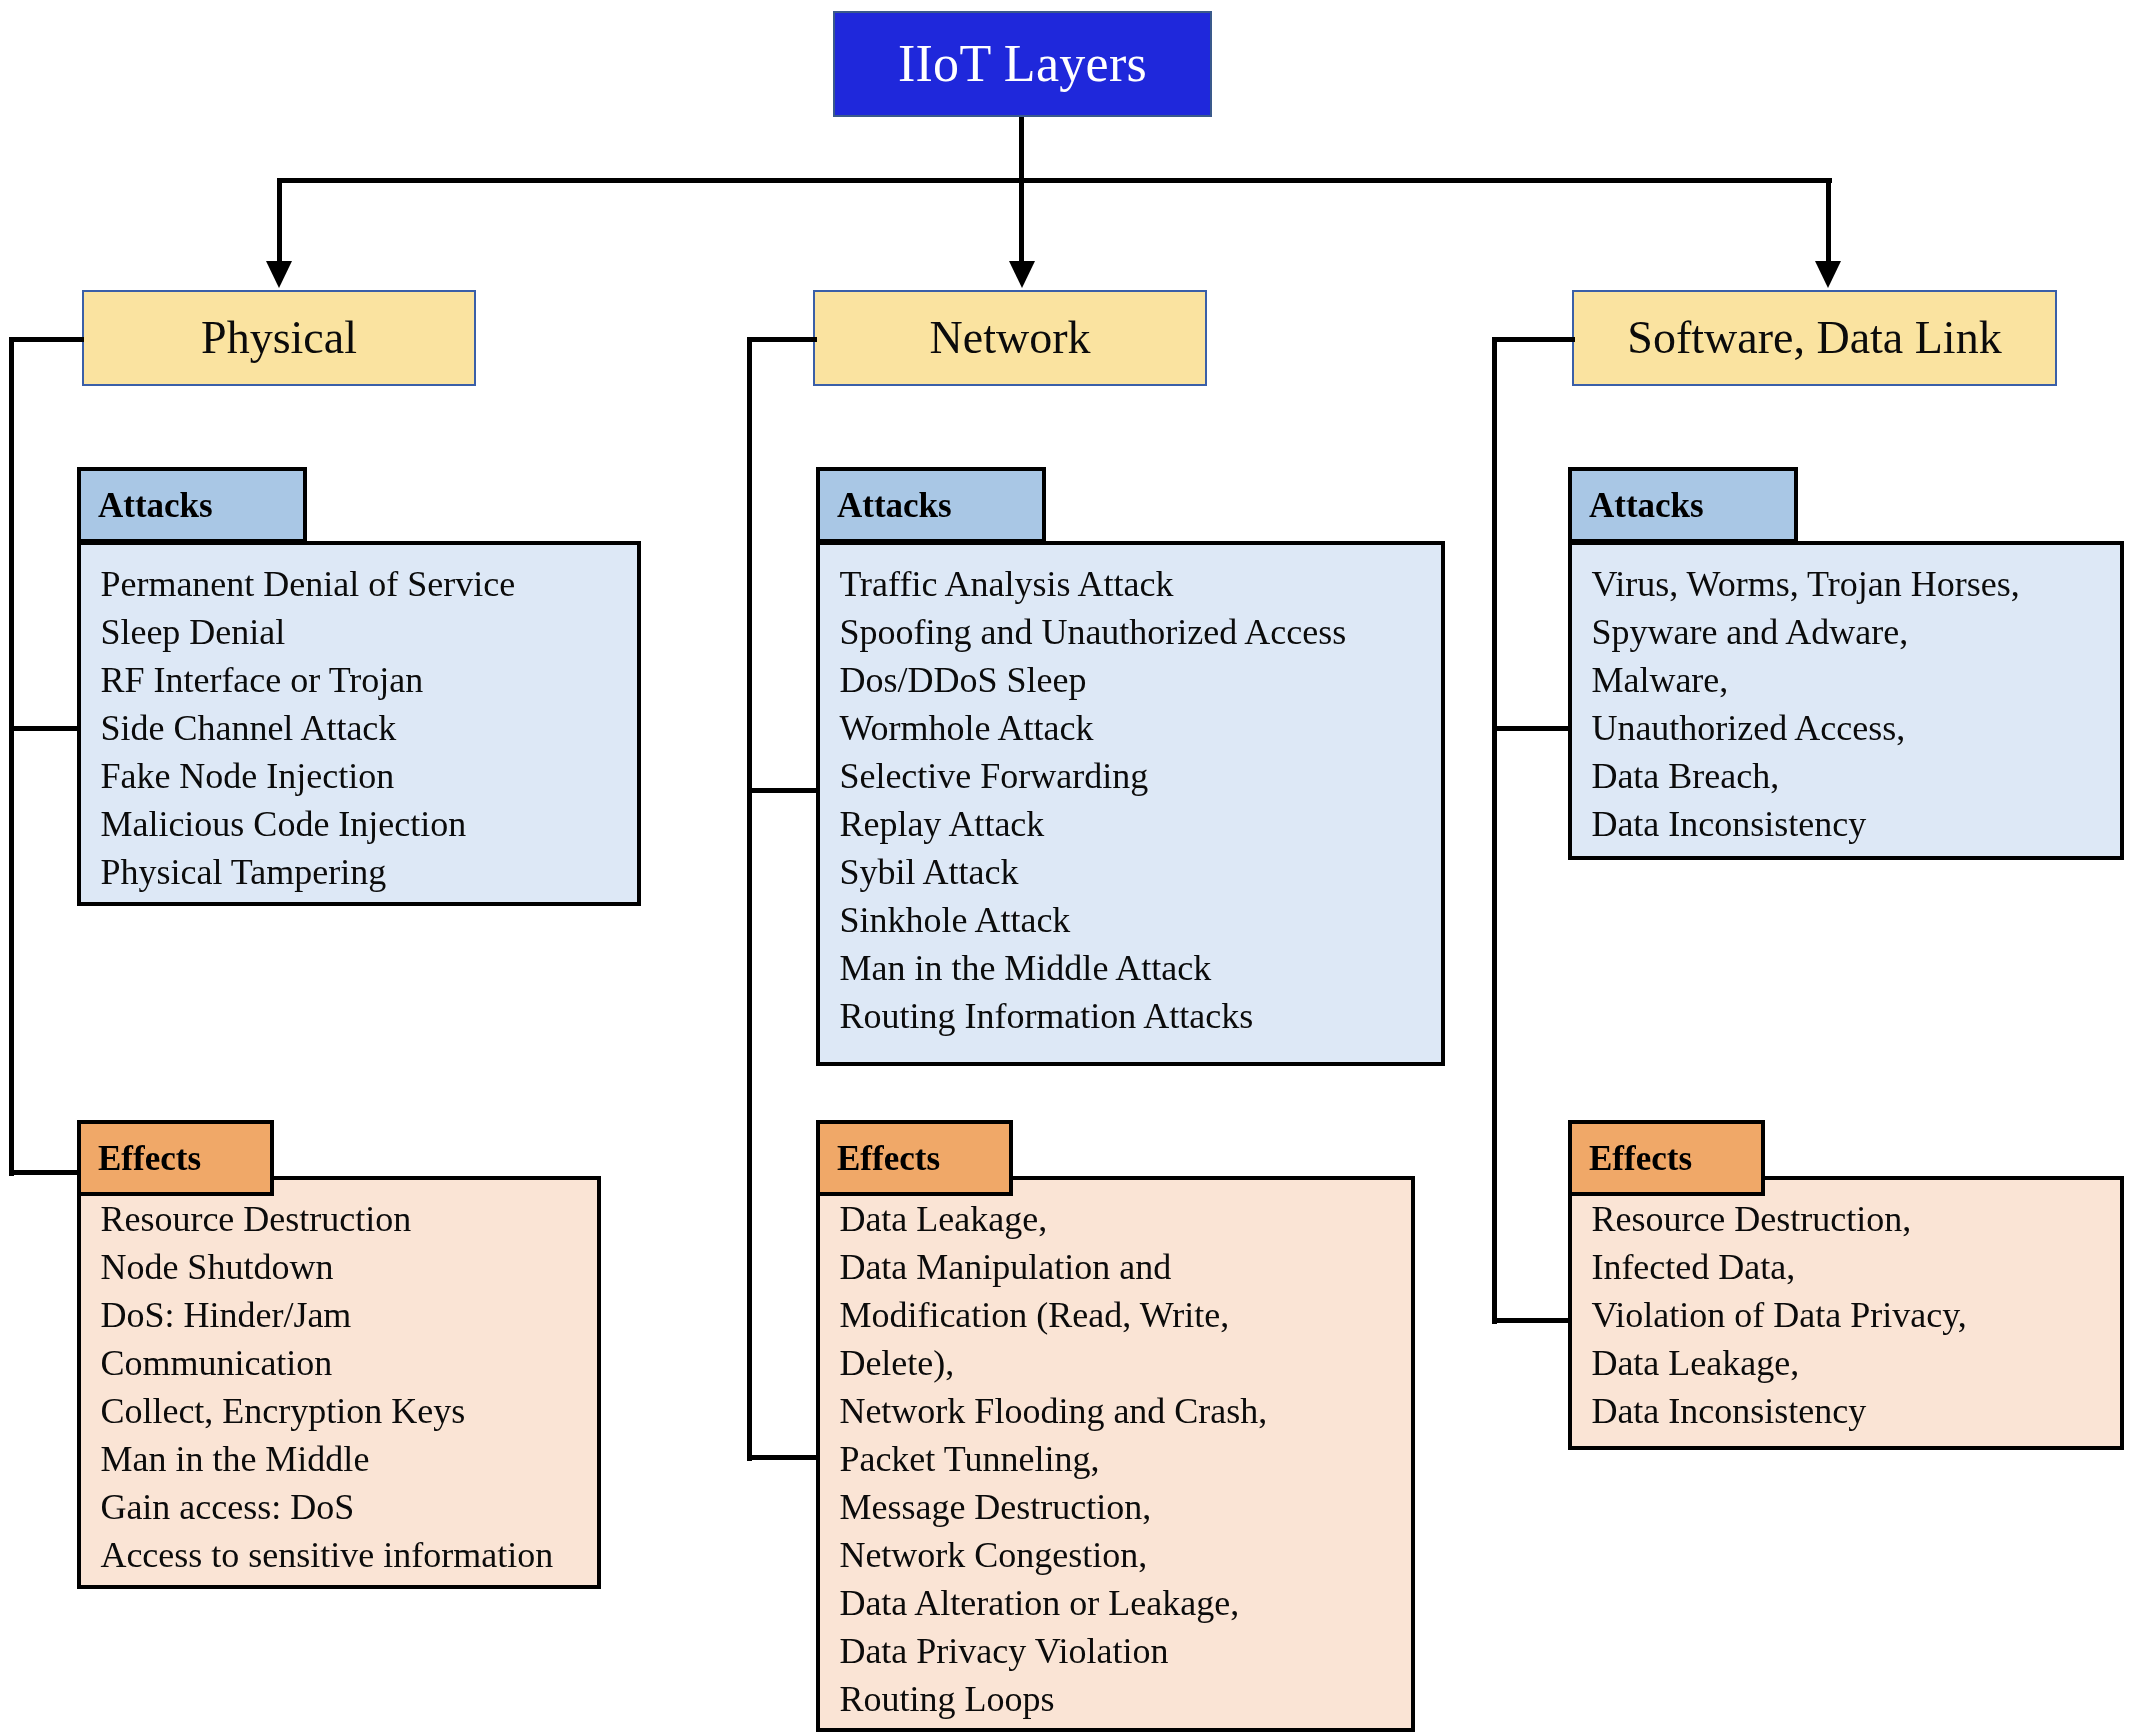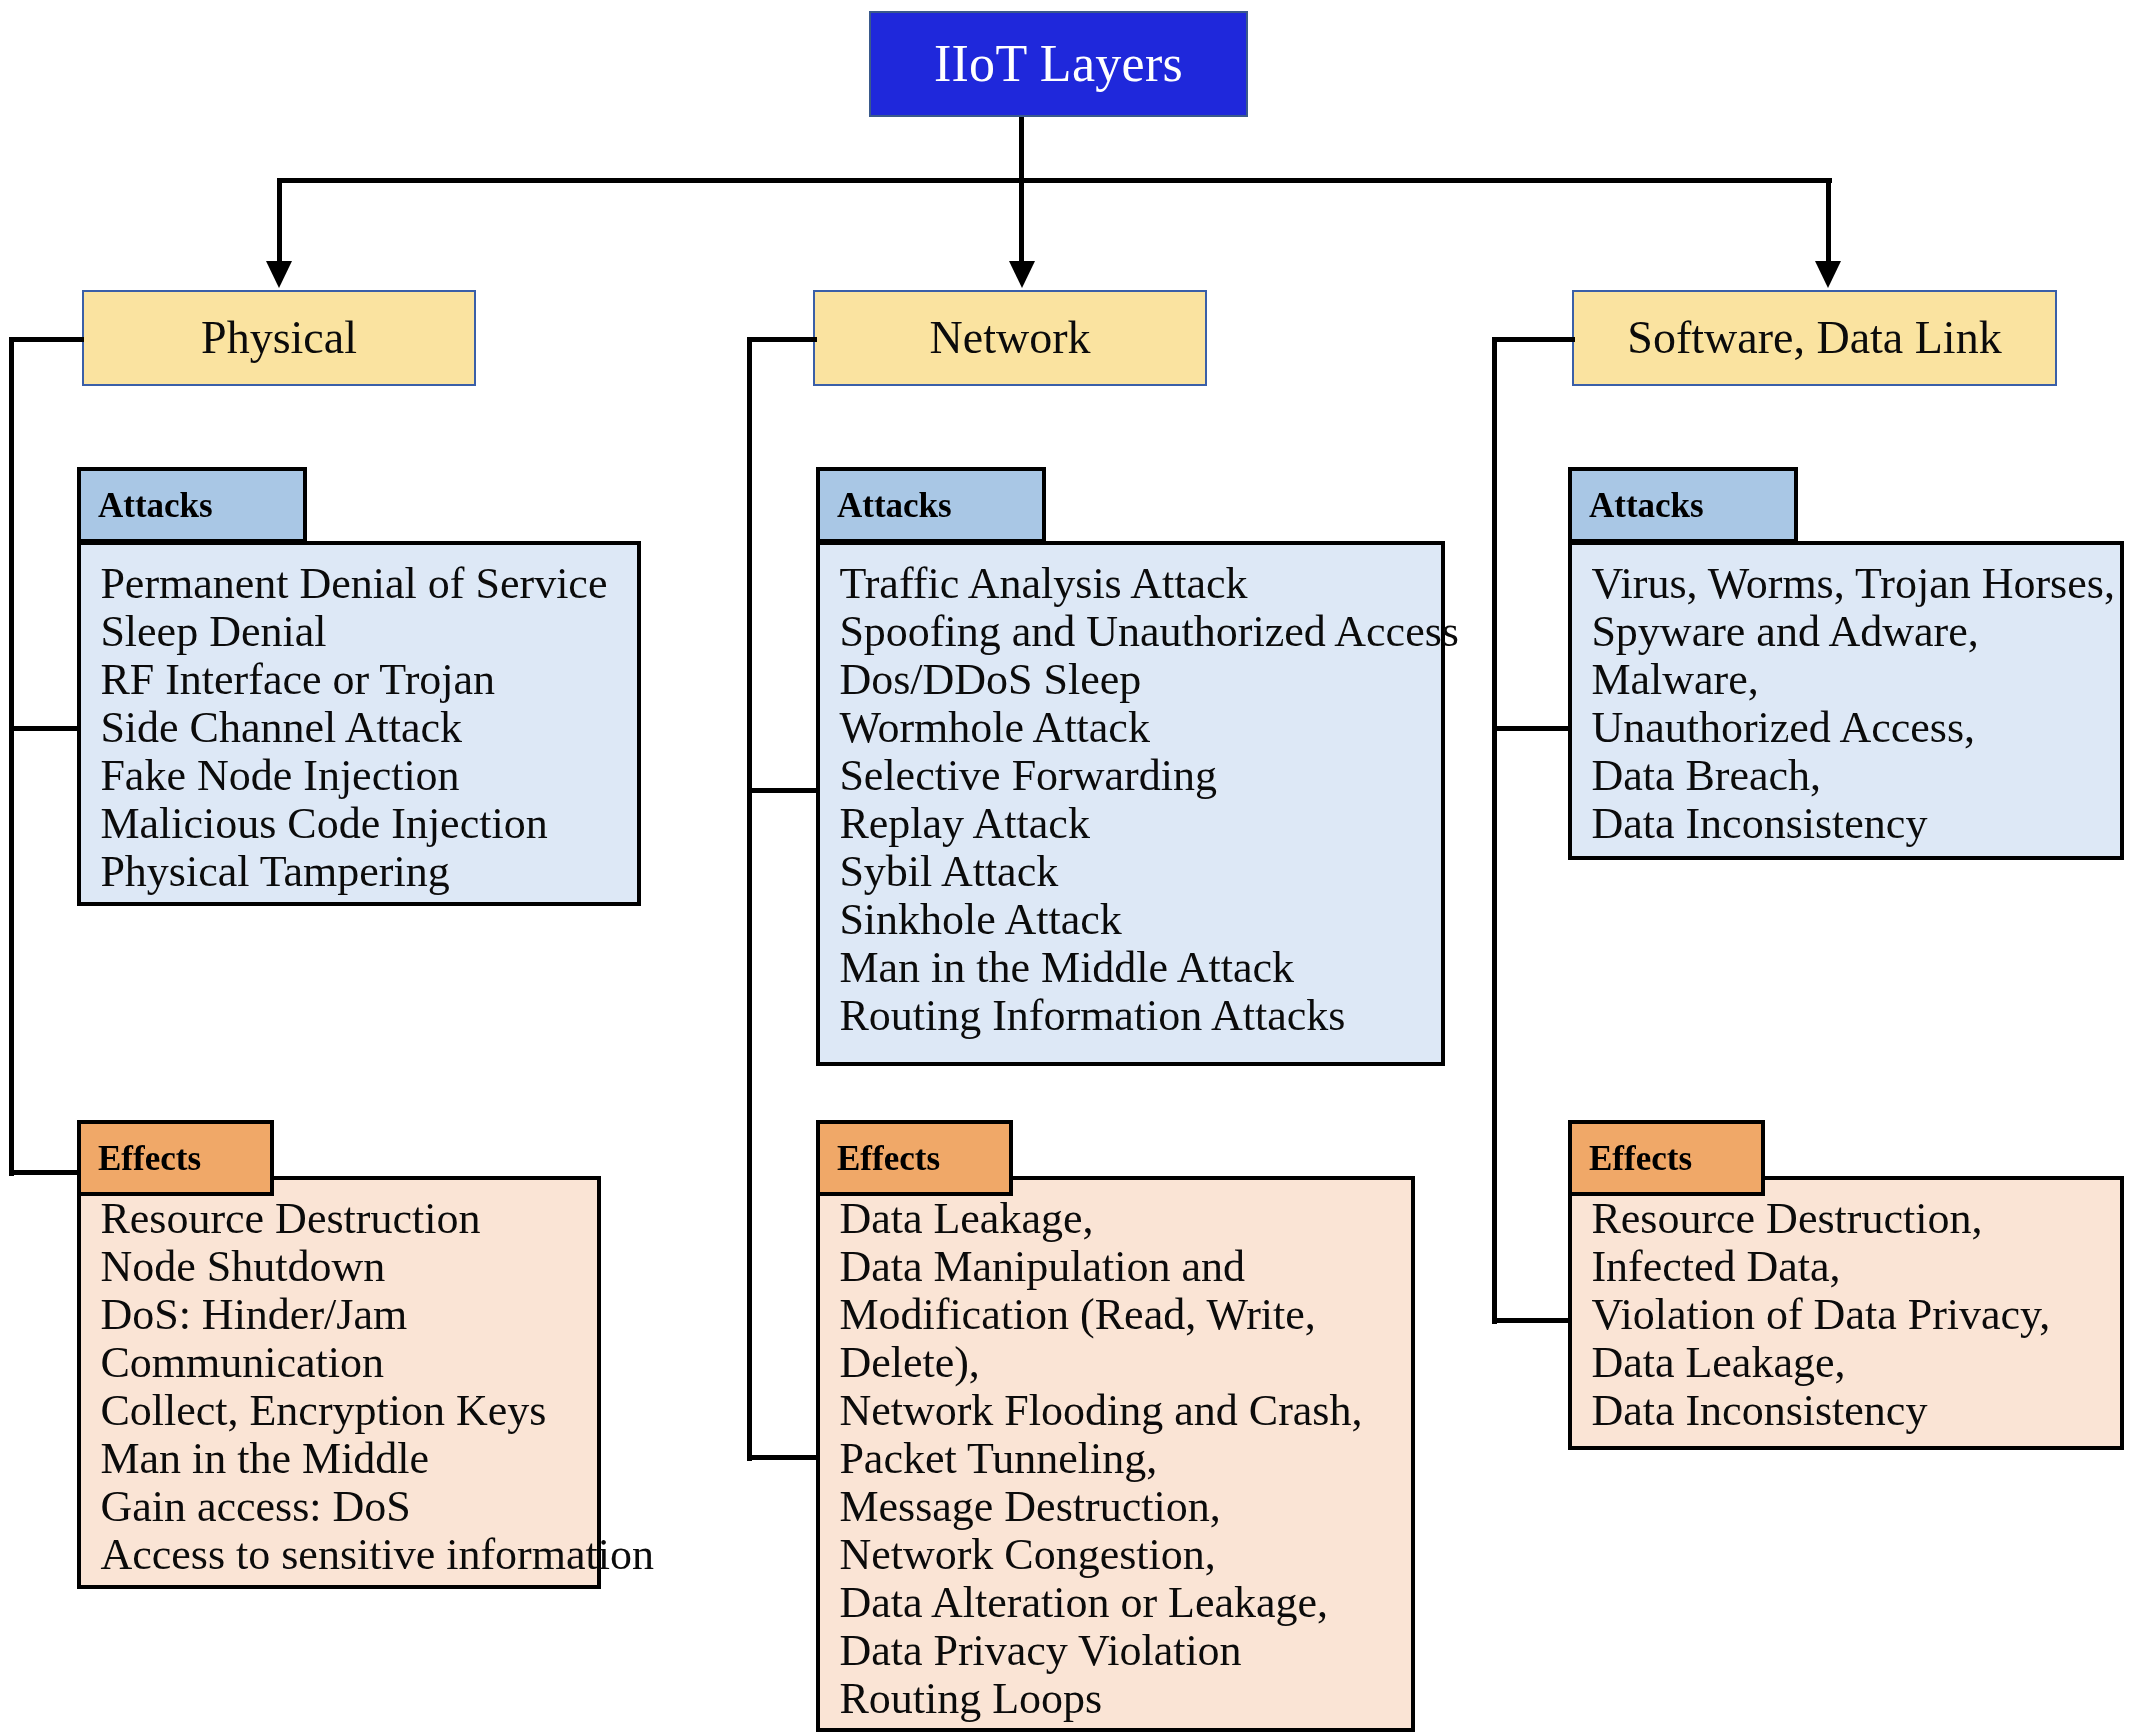--- a/index.html
+++ b/index.html
@@ -3,21 +3,21 @@
 <meta charset="utf-8">
 <style>
   html,body{margin:0;padding:0;background:#ffffff;}
   body{width:2140px;height:1734px;position:relative;overflow:hidden;
        font-family:"Liberation Serif","DejaVu Serif",serif;color:#000;}
   #stage{position:absolute;left:0;top:0;width:2140px;height:1734px;}
 
   
   .root-box{position:absolute;left:833px;top:11.4px;width:379px;height:106px;
             background:#1F28DB;border:2.3px solid #3A5A8C;box-sizing:border-box;
-            display:flex;align-items:center;justify-content:center;margin-left:36px;}
+            display:flex;align-items:center;justify-content:center;}
   .root-box span{color:#ffffff;font-size:52px;line-height:1;letter-spacing:0.3px;}
 
   
   .layer-box{position:absolute;height:96px;background:#FAE3A0;
              border:2.9px solid #3A5FA8;box-sizing:border-box;
              display:flex;align-items:center;justify-content:center;}
   .layer-box span{font-size:46px;line-height:1;color:#0b0b0b;}
   .lb-physical{left:82px;top:290px;width:394px;}
   .lb-network{left:813px;top:290px;width:394px;}
   .lb-software{left:1572px;top:290px;width:485px;}
@@ -27,21 +27,21 @@
        border:4px solid #000;display:flex;align-items:center;
        padding-left:17px;z-index:3;}
   .tab span{font-size:35px;font-weight:bold;line-height:1;}
   .tab.attacks{background:#A9C7E5;width:230px;}
   .tab.effects{background:#F0A868;width:197px;margin-top:19px;}
 
   .body-box{position:absolute;box-sizing:border-box;border:4px solid #000;
             padding:15px 0 12.6px 19.4px;z-index:2;}
   .body-box.attacks{background:#DDE8F6;}
   .body-box.effects{background:#FAE4D5;}
-  .body-box .line{font-size:44px;line-height:48px;white-space:nowrap;color:#0b0b0b;}
+  .body-box .line{font-size:36px;line-height:48px;white-space:nowrap;color:#0b0b0b;}
 
   
   .seg{position:absolute;background:#000;}
   .vline{width:5.1px;}
   .hline{height:5.1px;}
   .arrow-down{position:absolute;width:0;height:0;
               border-left:13px solid transparent;border-right:13px solid transparent;
               border-top:27px solid #000;}
   .arrow-right{position:absolute;width:0;height:0;
                border-top:13px solid transparent;border-bottom:13px solid transparent;

